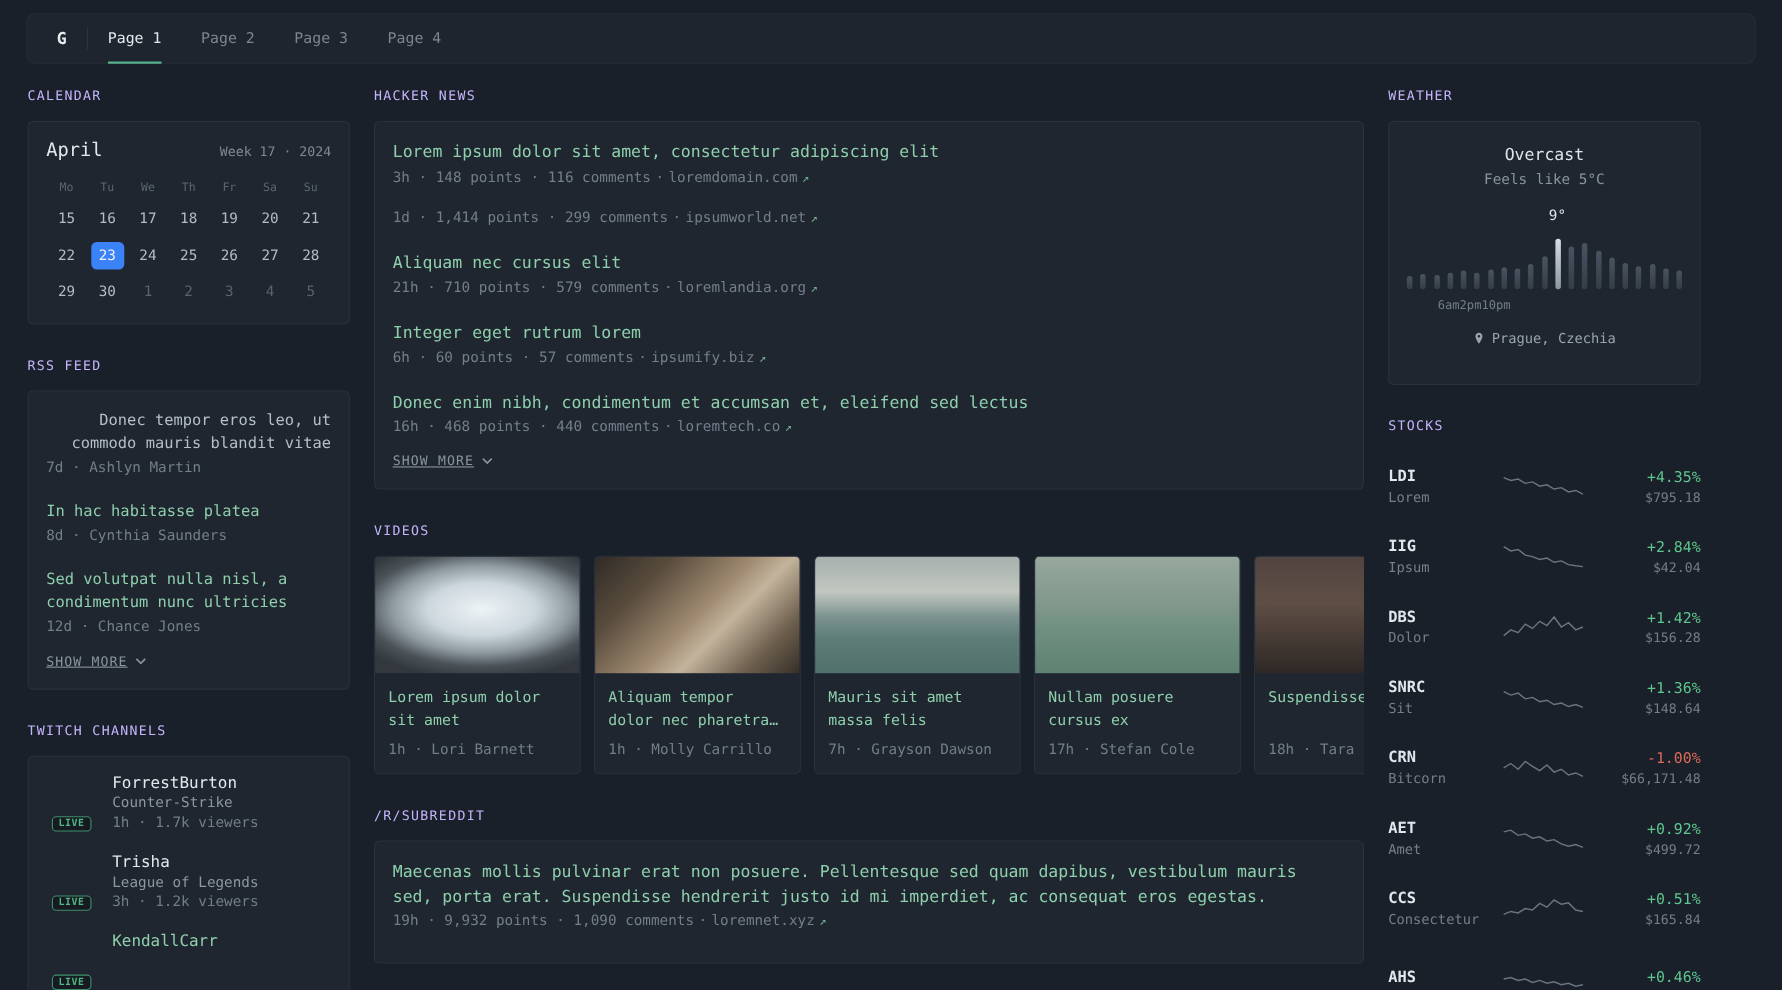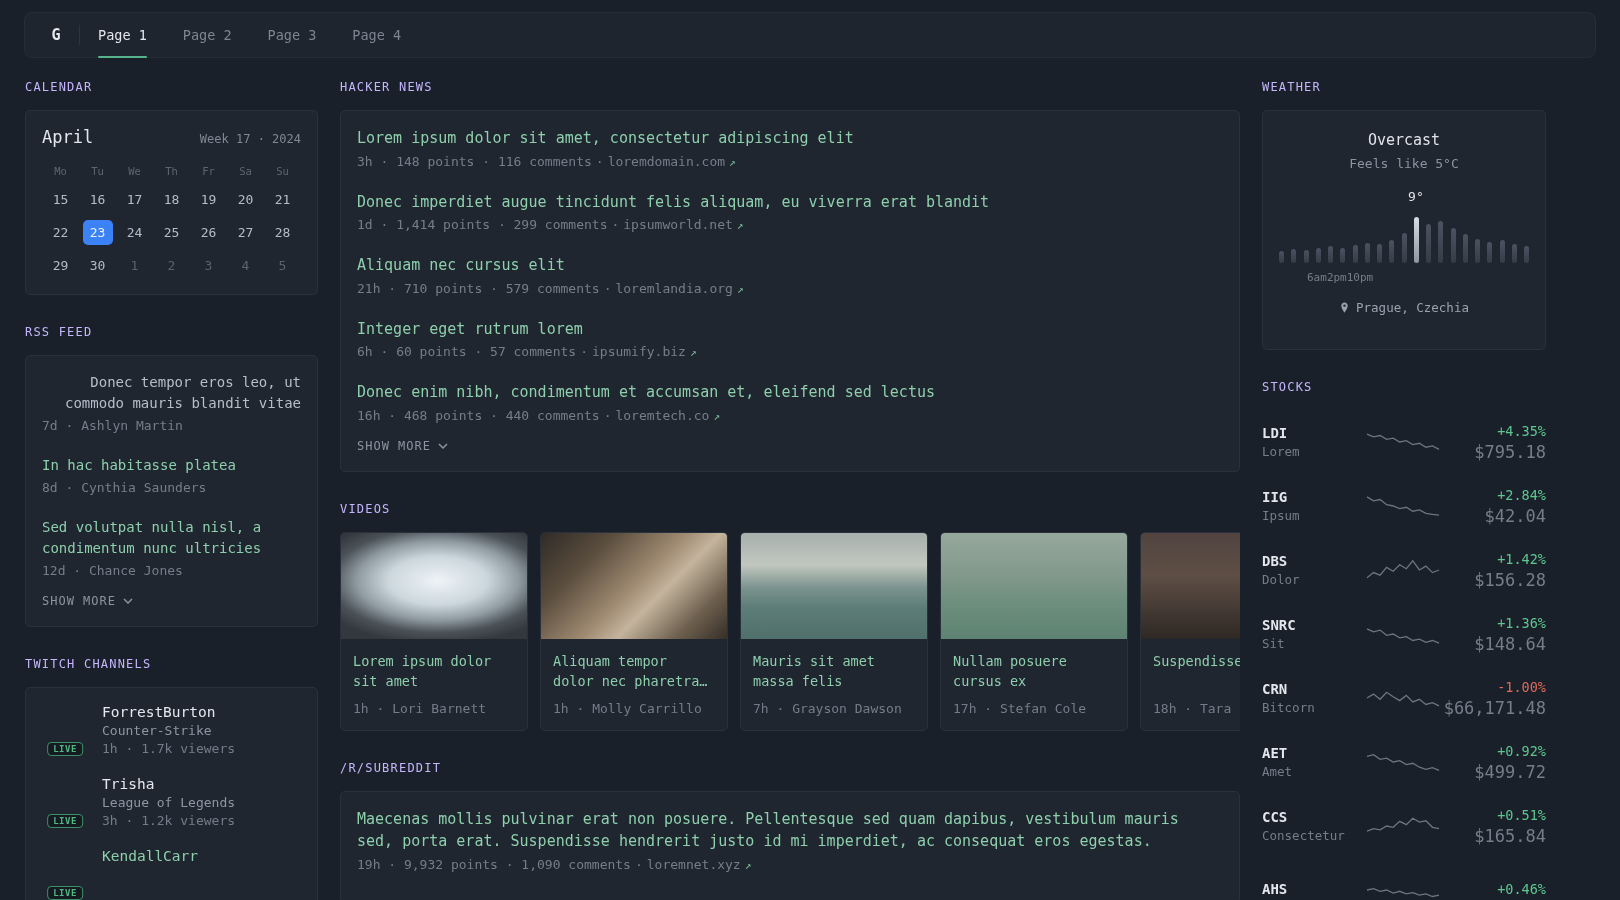--- a/index.html
+++ b/index.html
@@ -4,21 +4,21 @@
 <style>
   * { margin:0; padding:0; box-sizing:border-box; }
   html,body { width:1620px; height:900px; overflow:hidden; }
   body {
     background:#1a2029;
     font-family:"DejaVu Sans Mono", monospace;
     color:#aab2bd;
     -webkit-font-smoothing:antialiased;
   }
   a { text-decoration:none; color:inherit; cursor:pointer; }
-  button { background:none; border:none; font-family:inherit; cursor:pointer; }
+  button { background:none; border:none; font-family:inherit; cursor:pointer;text-decoration:underline; }
 
   
   .topnav {
     height:46px; margin:12px 24px 0; border-radius:8px;
     background:#1f252e; border:1px solid #262d37;
     display:flex; align-items:center; padding:0 16px;
   }
   .logo { color:#e6ebf0; font-weight:bold; font-size:15px; width:30px; text-align:center; }
   .nav-sep { width:1px; height:20px; background:#2e3540; margin:0 18px 0 8px; }
   .tabs { display:flex; height:100%; gap:36px; }
@@ -98,21 +98,21 @@
   
   .stock { display:flex; align-items:center; height:64px; }
   .s-left { width:104px; }
   .s-sym { font-size:14px; font-weight:bold; color:#e2e7ed; }
   .s-name { font-size:12.5px; color:#747d89; margin-top:3px; }
   .spark { width:74px; height:30px; flex:0 0 74px; }
   .s-right { flex:1; text-align:right; }
   .s-change { font-size:13.5px; }
   .s-change.pos { color:#5ec68f; }
   .s-change.neg { color:#de6a5a; }
-  .s-price { font-size:17px; color:#747d89; margin-top:3px; }
+  .s-price { font-size:12px; color:#747d89; margin-top:3px; }
 </style>
 </head>
 <body>
 
 <header class="topnav">
   <div class="logo">G</div>
   <div class="nav-sep"></div>
   <nav class="tabs">
 
       <a class="tab active">
@@ -262,21 +262,20 @@
         <div>
 
             <div class="feed-item">
               <a class="feed-title">Lorem ipsum dolor sit amet, consectetur adipiscing elit</a>
               <div class="feed-meta">
                 <span>3h · 148 points · 116 comments</span><span class="dot">·</span><a class="domain"><span>loremdomain.com</span><span class="arrow">↗</span></a>
               </div>
             </div>
 
             <div class="feed-item">
-              <a class="feed-title">Donec imperdiet augue tincidunt felis aliquam, eu viverra erat blandit</a>
               <div class="feed-meta">
                 <span>1d · 1,414 points · 299 comments</span><span class="dot">·</span><a class="domain"><span>ipsumworld.net</span><span class="arrow">↗</span></a>
               </div>
             </div>
 
             <div class="feed-item">
               <a class="feed-title">Aliquam nec cursus elit</a>
               <div class="feed-meta">
                 <span>21h · 710 points · 579 comments</span><span class="dot">·</span><a class="domain"><span>loremlandia.org</span><span class="arrow">↗</span></a>
               </div>

